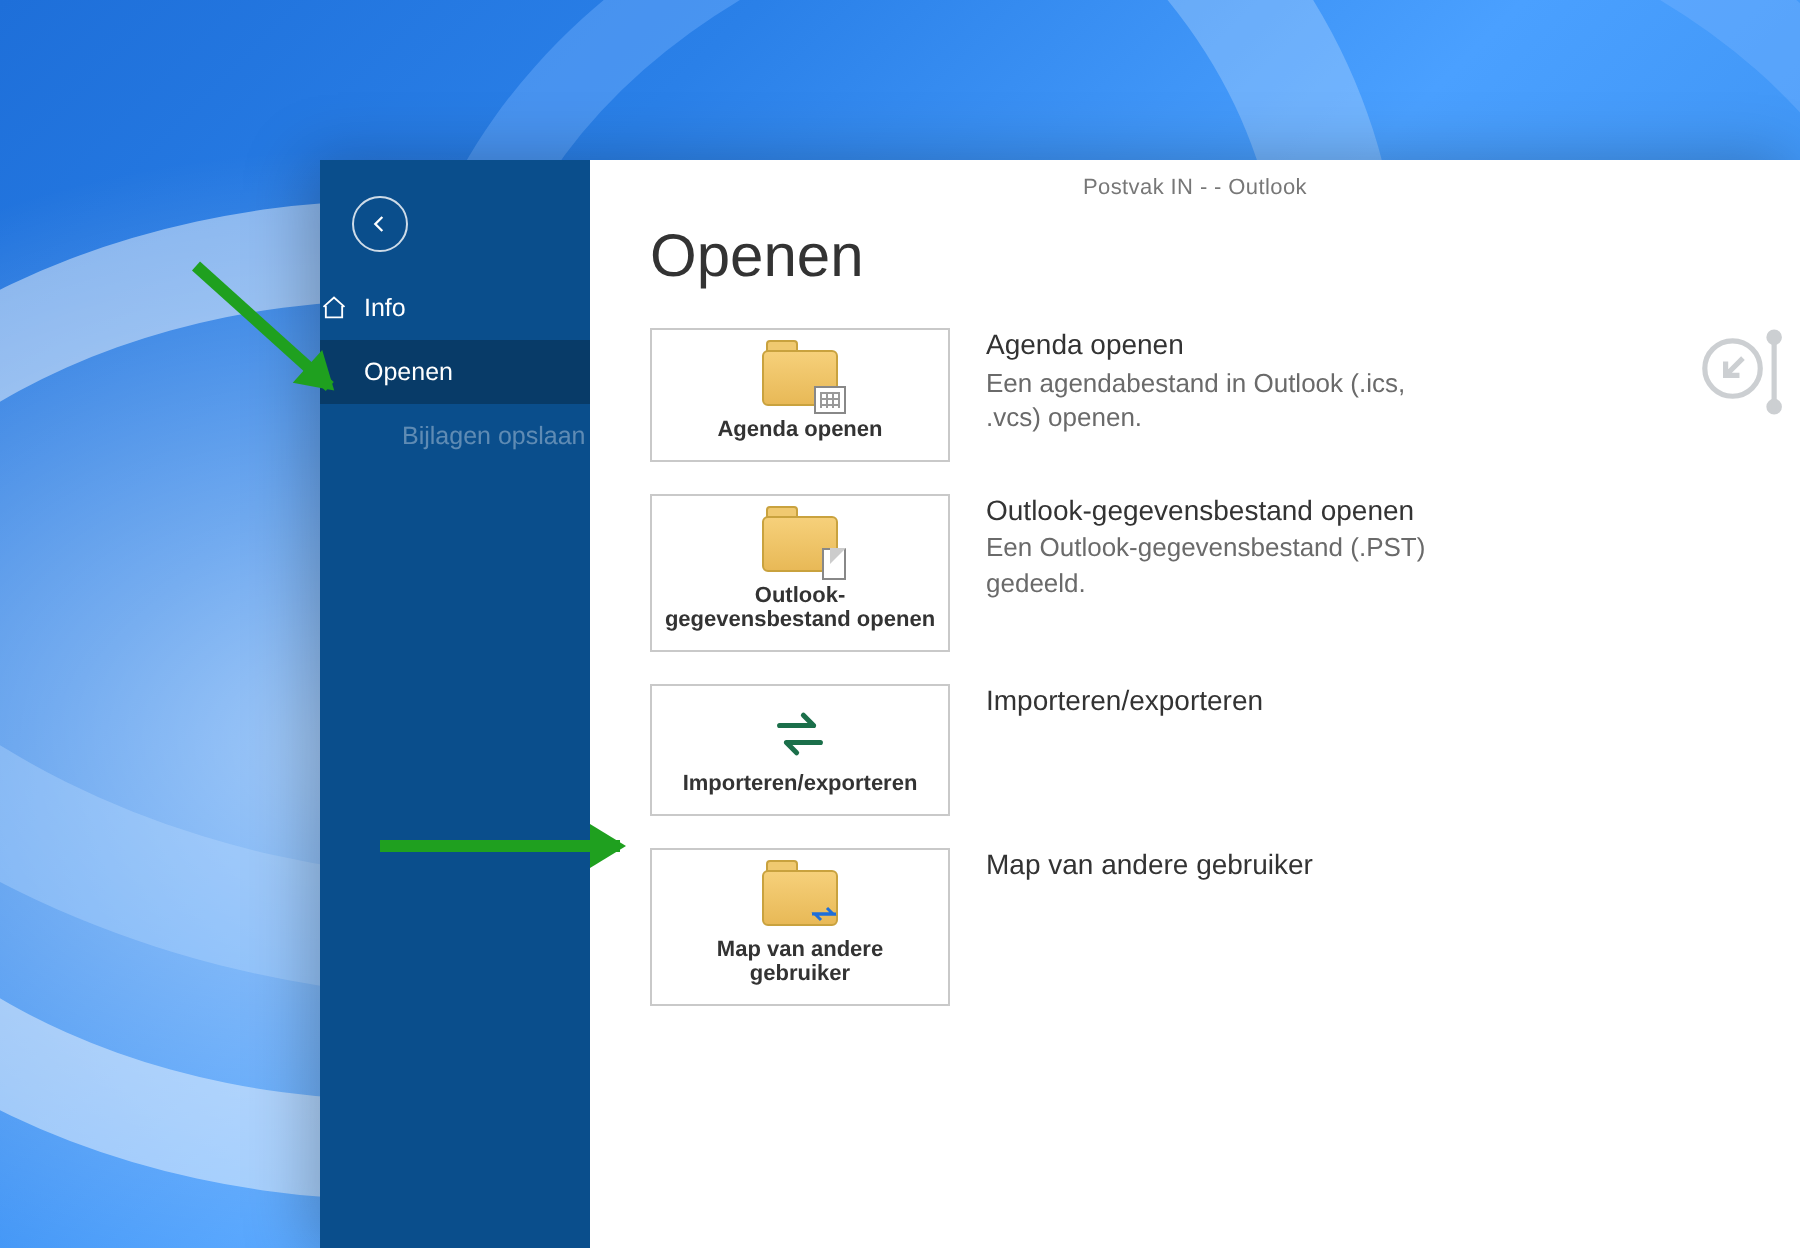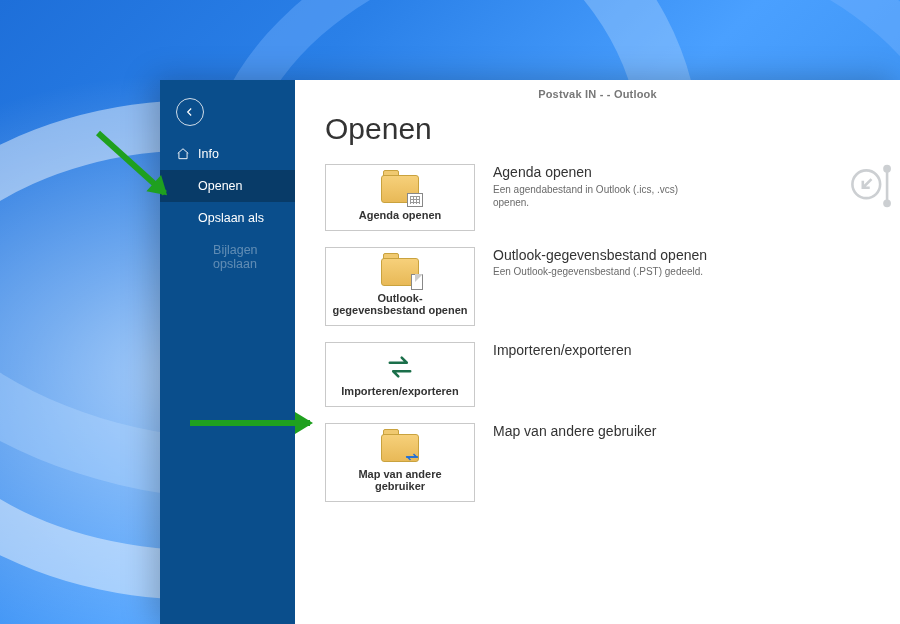--- a/index.html
+++ b/index.html
@@ -26,28 +26,28 @@
     width: 135px; min-width:135px; background: #0a4e8c; color: #fff;
     display: flex; flex-direction: column;
   }
   .back-btn { padding: 18px 16px 6px 16px; }
   .back-circle {
     width: 28px; height: 28px; border: 1px solid rgba(255,255,255,0.8); border-radius: 50%;
     display:flex; align-items:center; justify-content:center; color:#fff;
   }
   .side-list { margin-top: 6px; }
   .side-item {
-    padding: 9px 16px; font-size: 12.5px; color: #fff; display:flex; align-items:flex-start; gap:8px;
+    padding: 9px 0; font-size: 12.5px; color: #fff; display:flex; align-items:flex-start; gap:8px;
   }
   .side-item.selected { background: #083b68; }
   .side-item.disabled { color: rgba(255,255,255,0.35); margin-left: 19px; }
   .side-item .ic { width:14px; display:inline-flex; }
 
   .main { flex:1; background:#fff; position:relative; min-width:0; }
-  .titlebar { position:absolute; top:8px; left:0; right:0; text-align:center; font-size:11px; color:#777; letter-spacing:0.2px;font-weight:bold;}
+  .titlebar { position:absolute; top:8px; left:0; right:0; text-align:center; font-size:11px; color:#777; letter-spacing:0.2px;}
   .content { padding: 26px 30px 10px 30px; }
   h1.page-title { font-size: 30px; font-weight: 400; color:#333; margin: 6px 0 18px 0; }
 
   .option-row { display:flex; align-items:flex-start; gap:18px; margin-bottom:16px; }
   .option-card {
     width: 150px; border:1px solid #c9c9c9; background:#fff;
     display:flex; flex-direction:column; align-items:center; justify-content:center;
     padding: 10px 6px 8px 6px; text-align:center;
   }
   .option-card .folder {
@@ -60,21 +60,21 @@
   .overlay.calendar::before { content:""; position:absolute; left:2px; top:2px; right:2px; bottom:2px; background:
      repeating-linear-gradient(#999 0 1px, transparent 1px 3px),
      repeating-linear-gradient(90deg,#999 0 1px, transparent 1px 3px); }
   .overlay.doc { width:12px; height:16px; background:#fff; border:1px solid #888; }
   .overlay.doc::after { content:""; position:absolute; right:-1px; top:-1px; border:4px solid transparent; border-left-color:#ccc; border-top-color:#ccc;}
   .ie-arrows svg { width:34px; height:28px; }
   .card-label { font-size:11px; font-weight:600; color:#333; line-height:1.15; }
 
   .option-text { flex:1; max-width:220px; }
   .opt-title { font-size:14px; color:#333; margin-bottom:2px; line-height:1.2; }
-  .opt-desc  { font-size:10px; color:#6a6a6a; line-height:1.35; }
+  .opt-desc  { font-size:13px; color:#6a6a6a; line-height:1.35; }
 
   
   .arrow { position:absolute; z-index:10; pointer-events:none; }
   .arrow-h { height:6px; background:#1fa01f; }
   .arrow-h::after { content:""; position:absolute; right:-14px; top:-8px; border:11px solid transparent; border-left:18px solid #1fa01f; }
 
   .watermark { position:absolute; top:80px; right:6px; width:52px; height:52px; opacity:0.5; }
 
 </style>
 </head>
@@ -105,24 +105,20 @@
               </svg>
           </span>
           <span>Info</span>
         </div>
 
         <div class="side-item selected">
           <span class="ic"></span>
           <span>Openen</span>
         </div>
 
-        <div class="side-item">
-          <span class="ic"></span>
-          <span>Opslaan als</span>
-        </div>
 
         <div class="side-item disabled">
           <span class="ic"></span>
           <span>Bijlagen opslaan</span>
         </div>
 
 
       </div>
     </div>
 

